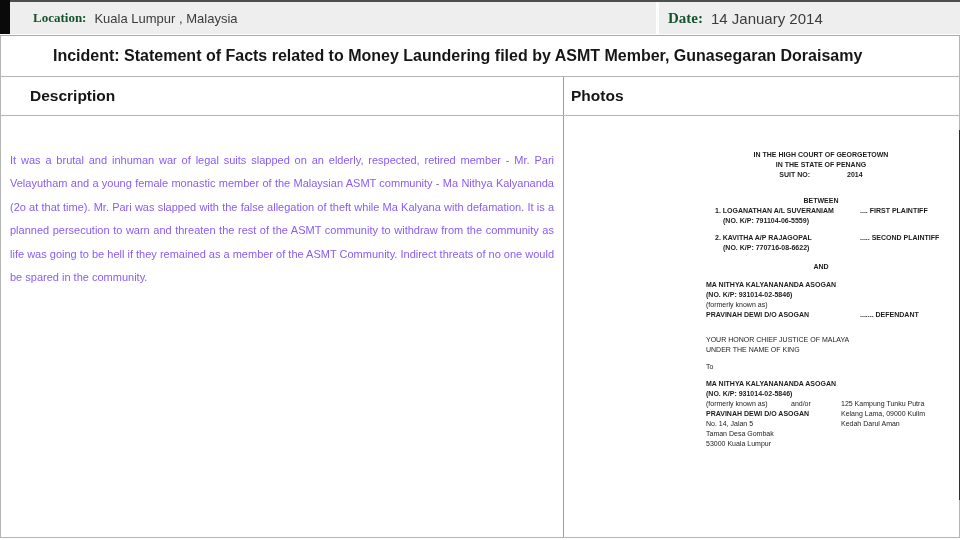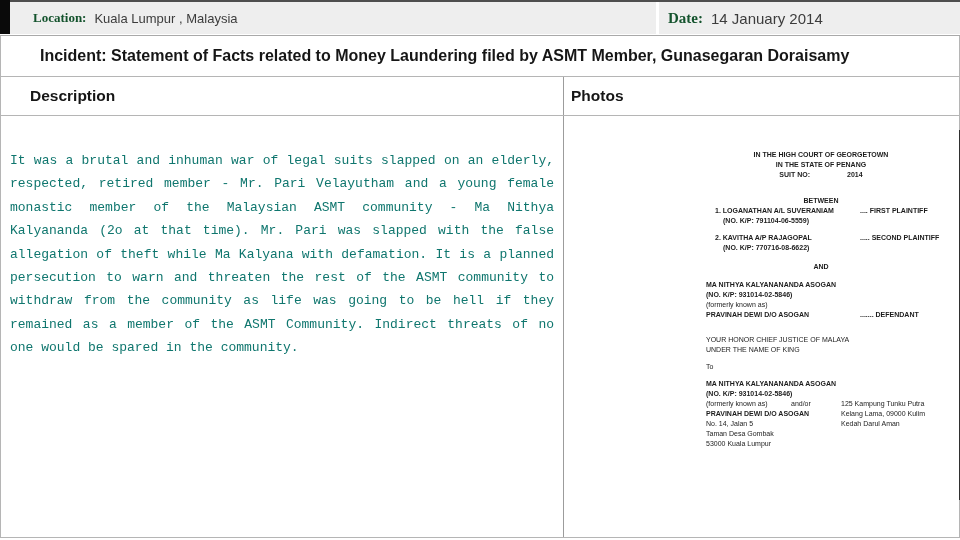--- a/index.html
+++ b/index.html
@@ -17,37 +17,37 @@
   .loc-cell { position:absolute; left:10px; top:2px; width:646px; height:32px; background:#eeeeee;
               display:flex; align-items:center; padding-left:23px; font-size:13px; color:#2b2b2b; }
   .date-cell { position:absolute; left:659px; top:2px; width:301px; height:32px; background:#eeeeee;
                display:flex; align-items:center; padding-left:9px; font-size:15px; color:#2b2b2b; }
   .cell-label { font-weight:bold; color:#14532d;font-family:Liberation Serif, serif; }
   .cell-value { margin-left:8px; color:#3c3c3c; }
   .header-underline { position:absolute; left:0; top:35px; width:960px; height:1px; background:#a9a9a9; }
 
   .incident-row { position:absolute; left:0; top:36px; width:960px; height:41px; background:#fff;
                   border-left:1px solid #b5b5b5; border-right:1px solid #b5b5b5; border-bottom:1px solid #b5b5b5;
-                  display:flex; align-items:center; padding-left:39px;
+                  display:flex; align-items:center; padding-left:52px;
                   font-weight:bold; font-size:16px; color:#161616; }
 
   .thead { position:absolute; left:0; top:77px; width:960px; height:39px; background:#fff;
            border-left:1px solid #b5b5b5; border-right:1px solid #b5b5b5; border-bottom:1px solid #b5b5b5; }
   .th { position:absolute; top:0; height:100%; display:flex; align-items:center;
         font-weight:bold; font-size:15.5px; color:#161616; }
   .th-desc { left:0; width:562px; padding-left:29px; }
   .th-photos { left:562px; width:398px; padding-left:8px; }
   .thead-divider { position:absolute; left:562px; top:0; width:1px; height:100%; background:#9c9c9c; }
 
   .tbody { position:absolute; left:0; top:116px; width:960px; height:422px; background:#fff;
            border-left:1px solid #b5b5b5; border-right:1px solid #b5b5b5; border-bottom:1px solid #b5b5b5; }
   .tbody-divider { position:absolute; left:562px; top:0; width:1px; height:100%; background:#9c9c9c; }
 
   .td-desc { position:absolute; left:0; top:0; width:562px; height:100%; padding:33px 9px 0 9px; }
-  .td-desc p { text-align:justify; font-size:13px; line-height:23.4px; color:#0f766e;font-family:Liberation Mono, monospace; }
+  .td-desc p { text-align:justify; font-size:11px; line-height:23.4px; color:#8b5cf6; }
 
   .td-photos { position:absolute; left:562px; top:0; width:398px; height:100%;margin-left:47px; }
 
   
   .doc { position:absolute; left:96px; top:34px; width:230px;
          font-size:7px; line-height:10px; font-weight:bold; color:#1c1c1c; }
   .doc .center { text-align:center; }
   .doc .reg { font-weight:normal; }
   .doc .line { position:relative; }
   .doc .indent1 { padding-left:9px; }

